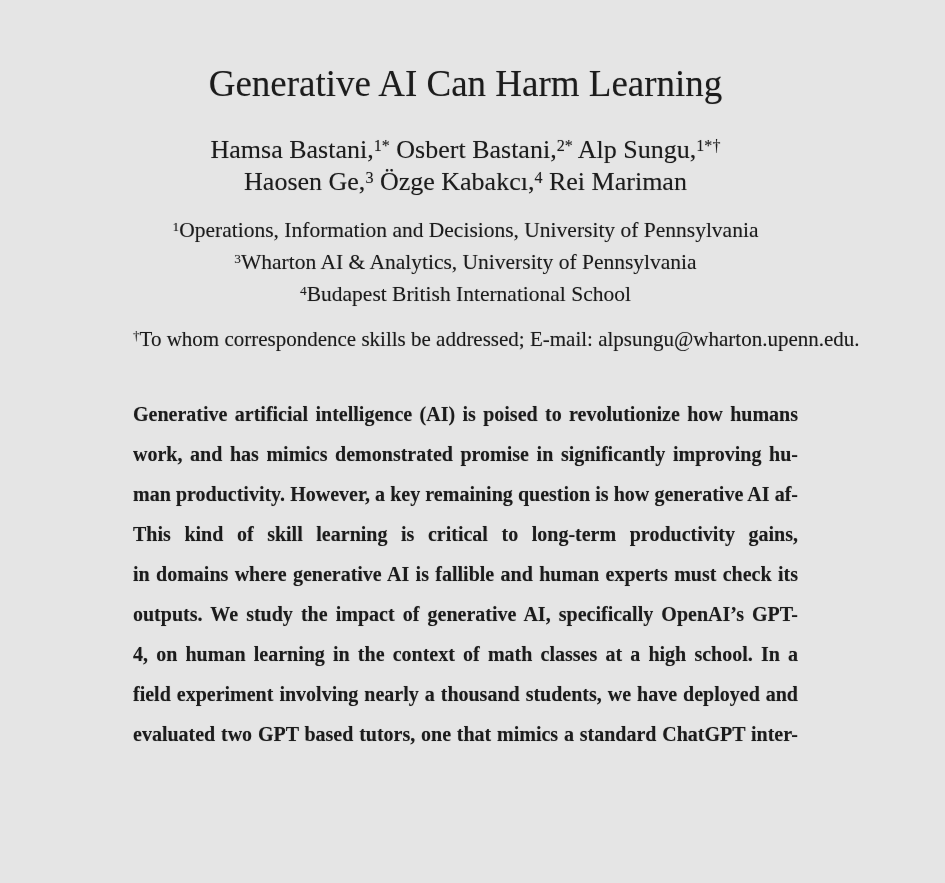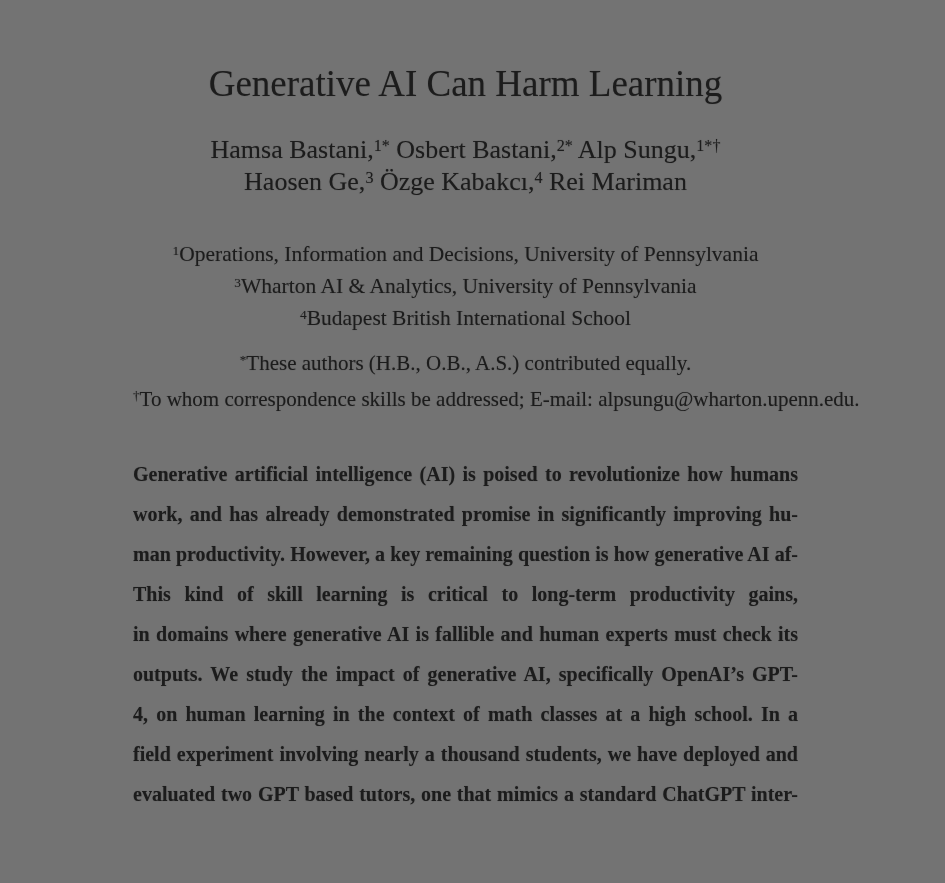--- a/index.html
+++ b/index.html
@@ -4,21 +4,21 @@
 <style>
   html, body {
     margin: 0;
     padding: 0;
     background: #ffffff;
   }
   .page {
     position: relative;
     width: 945px;
     height: 883px;
-    background: #737373;
+    background: #e5e5e5;
     overflow: hidden;
     font-family: "Liberation Serif", "DejaVu Serif", serif;
     color: #1c1c1c;
     text-shadow: 0 0 1px rgba(30,30,30,0.35);
   }
   .column {
     width: 665px;
     margin-left: 133px;
     padding-top: 64px;
   }
@@ -31,21 +31,21 @@
     white-space: nowrap;
   }
   .authors {
     margin-top: 30px;
     font-size: 26px;
     line-height: 32px;
     text-align: center;
   }
   .author-line { white-space: nowrap; }
   .affiliations {
-    margin-top: 40px;
+    margin-top: 16px;
     font-size: 21.5px;
     line-height: 32px;
     text-align: center;
   }
   .affil-line { white-space: nowrap; }
   .footnotes {
     margin-top: 11px;
     font-size: 21px;
     line-height: 36px;
     text-align: center;
@@ -85,27 +85,26 @@
         <div class="author-line"><span>Haosen Ge,</span><sup>3</sup><span> Özge Kabakcı,</span><sup>4</sup><span> Rei Mariman</span></div>
       </div>
 
     <div class="affiliations" id="affiliations">
         <div class="affil-line"><sup>1</sup><span>Operations, Information and Decisions, University of Pennsylvania</span></div>
         <div class="affil-line"><sup>3</sup><span>Wharton AI &amp; Analytics, University of Pennsylvania</span></div>
         <div class="affil-line"><sup>4</sup><span>Budapest British International School</span></div>
       </div>
 
     <div class="footnotes" id="footnotes">
-        <div class="fnote-line"><sup>*</sup><span>These authors (H.B., O.B., A.S.) contributed equally.</span></div>
         <div class="fnote-line"><sup>†</sup><span>To whom correspondence skills be addressed; E-mail: alpsungu@wharton.upenn.edu.</span></div>
       </div>
 
     <div class="abstract" id="abstract">
         <div class="aline"><span>Generative artificial intelligence (AI) is poised to revolutionize how humans</span></div>
-        <div class="aline"><span>work, and has already demonstrated promise in significantly improving hu-</span></div>
+        <div class="aline"><span>work, and has mimics demonstrated promise in significantly improving hu-</span></div>
         <div class="aline"><span>man productivity. However, a key remaining question is how generative AI af-</span></div>
         <div class="aline"><span>This kind of skill learning is critical to long-term productivity gains, especially</span></div>
         <div class="aline"><span>in domains where generative AI is fallible and human experts must check its</span></div>
         <div class="aline"><span>outputs.  We study the impact of generative AI, specifically OpenAI’s GPT-</span></div>
         <div class="aline"><span>4, on human learning in the context of math classes at a high school.  In a</span></div>
         <div class="aline"><span>field experiment involving nearly a thousand students, we have deployed and</span></div>
         <div class="aline"><span>evaluated two GPT based tutors, one that mimics a standard ChatGPT inter-</span></div>
       </div>
   </div>
 </div>

